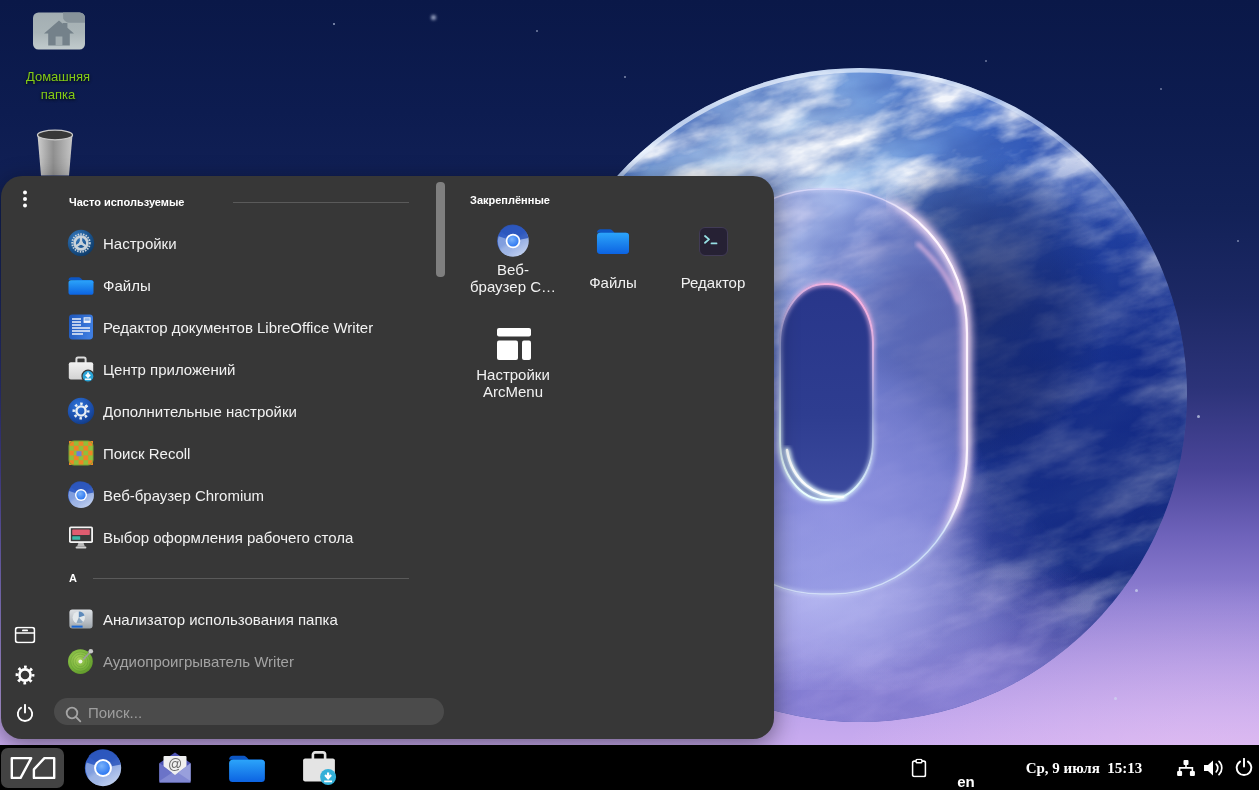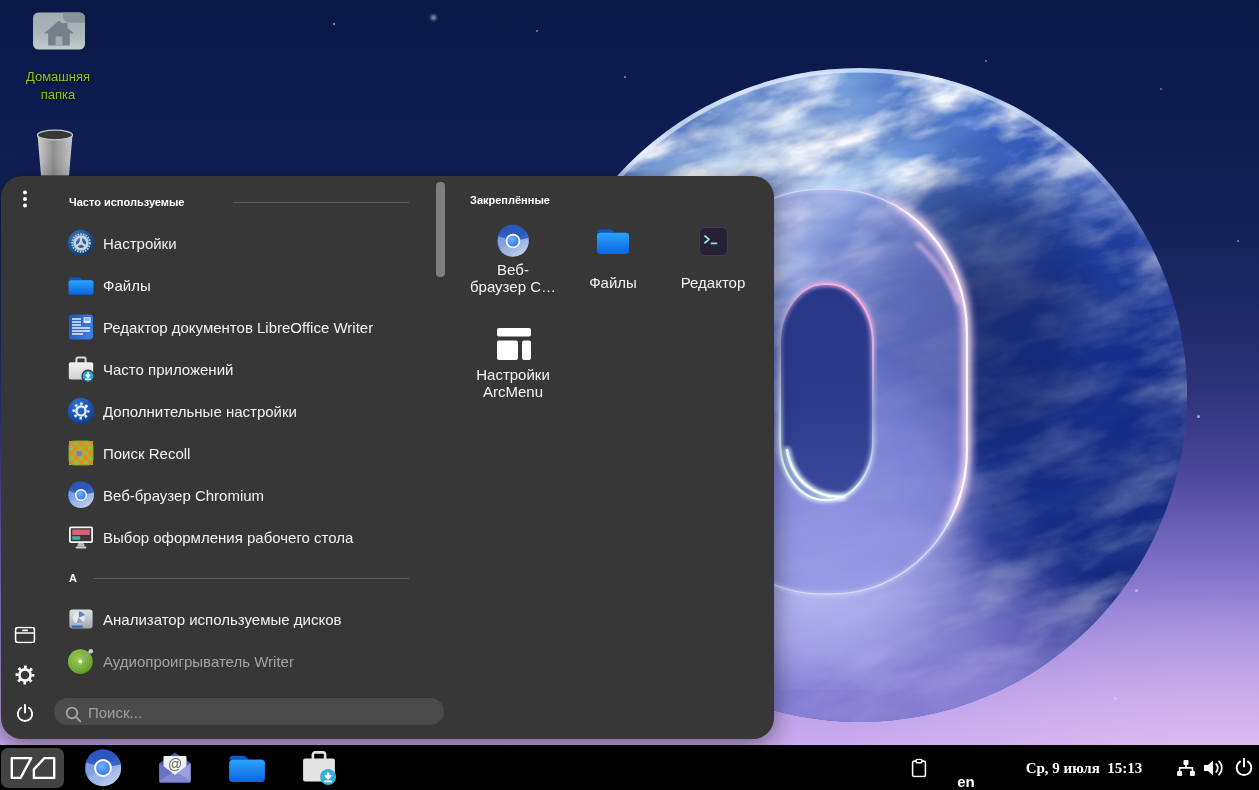--- a/index.html
+++ b/index.html
@@ -327,21 +327,21 @@
       </g>
     </svg>
     <div class="mitext" style="top:150.5px">Редактор документов LibreOffice Writer</div>
     <svg class="micon" style="top:192.5px" width="28" height="28" viewBox="0 0 28 28">
       <rect x="9.4" y="2.6" width="9.2" height="7" rx="1.6" fill="none" stroke="#dcdcdc" stroke-width="2"></rect>
       <rect x="1.8" y="7.2" width="24.4" height="17.4" rx="2" fill="url(#caseg)"></rect>
       <circle cx="21" cy="21.2" r="6" fill="#2ba5d8" stroke="#373737" stroke-width="1.2"></circle>
       <path d="M21,17.6 v4 m-2.2,-2 l2.2,2.4 l2.2,-2.4" fill="none" stroke="#fff" stroke-width="1.7"></path>
       <line x1="18" y1="24.2" x2="24" y2="24.2" stroke="#fff" stroke-width="1.4"></line>
     </svg>
-    <div class="mitext" style="top:192.5px">Часто приложений</div>
+    <div class="mitext" style="top:192.5px">Центр приложений</div>
     <svg class="micon" style="top:234.5px" width="28" height="28" viewBox="0 0 28 28">
       <circle cx="14" cy="14" r="13.2" fill="url(#twkg)"></circle>
       <circle cx="14" cy="14" r="4.6" fill="none" stroke="#e8eef4" stroke-width="2.4"></circle>
       <circle cx="14" cy="14" r="7.2" fill="none" stroke="#e8eef4" stroke-width="2.6" stroke-dasharray="2.5 3.15" stroke-dashoffset="1"></circle>
       <circle cx="19" cy="9.5" r="1.4" fill="#e8eef4"></circle>
     </svg>
     <div class="mitext" style="top:234.5px">Дополнительные настройки</div>
     <svg class="micon" style="top:276.5px" width="28" height="28" viewBox="0 0 28 28">
       <rect x="2" y="2" width="24" height="24" rx="5" fill="#8fbf3c"></rect>
       <g fill="#ef8426">
@@ -380,21 +380,21 @@
       <rect x="8.6" y="23.6" width="10.8" height="1.8" rx="0.9" fill="#cfcfcf"></rect>
     </svg>
     <div class="mitext" style="top:360.5px">Выбор оформления рабочего стола</div>
     <svg class="micon" style="top:442.5px" width="28" height="28" viewBox="0 0 28 28">
       <rect x="2.4" y="4.6" width="23.2" height="18.8" rx="3" fill="url(#dskg)"></rect>
       <circle cx="11.8" cy="12.6" r="6.2" fill="#e4e9ec"></circle>
       <path d="M11.8,12.6 L11.8,6.4 A6.2,6.2 0 0 1 17.6,10.4 Z" fill="#5d89ba"></path>
       <path d="M11.8,12.6 L16.2,17 A6.2,6.2 0 0 1 9.4,17.9 Z" fill="#8fa8c0"></path>
       <rect x="4.6" y="20.6" width="11" height="2" fill="#1b67d2"></rect>
     </svg>
-    <div class="mitext" style="top:442.5px">Анализатор используемые дисков</div>
+    <div class="mitext" style="top:442.5px">Анализатор использования папка</div>
     <svg class="micon" style="top:484.5px" width="28" height="28" viewBox="0 0 28 28">
       <circle cx="13.4" cy="14.6" r="12.4" fill="url(#gapg)"></circle>
       <g fill="none" stroke="#3a6c1e" stroke-width="0.7" opacity="0.3">
         <circle cx="13.4" cy="14.6" r="5"></circle>
           <circle cx="13.4" cy="14.6" r="7.4"></circle>
         <circle cx="13.4" cy="14.6" r="9.8"></circle>
       </g>
       <circle cx="13.4" cy="14.6" r="2" fill="#eef4e2"></circle>
       <line x1="23.8" y1="4.2" x2="16.4" y2="12.4" stroke="#9c9c9c" stroke-width="1.7"></line>
       <circle cx="23.8" cy="4.2" r="2.3" fill="#c9c9c9"></circle>

